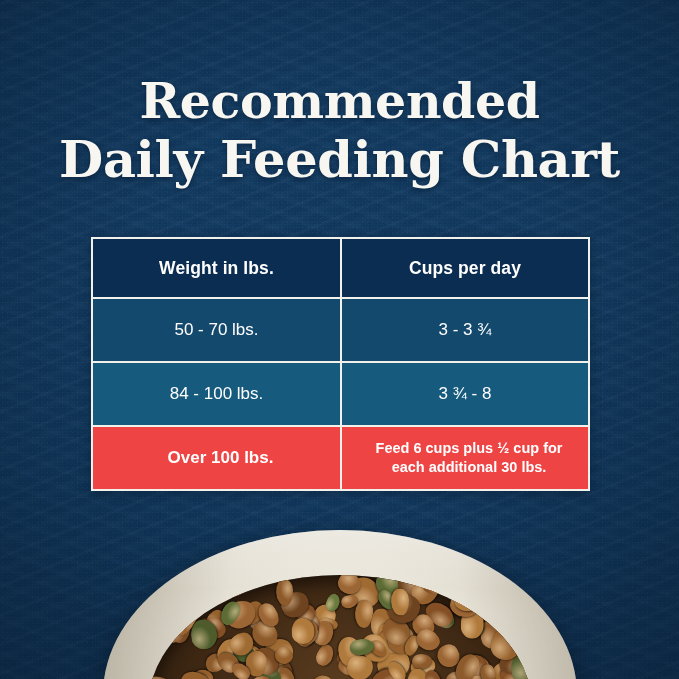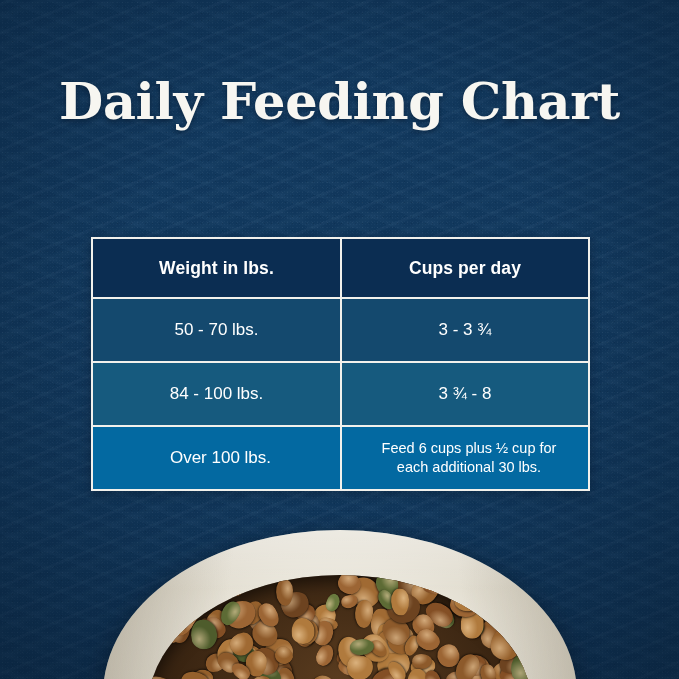--- a/index.html
+++ b/index.html
@@ -124,24 +124,24 @@
     font-size: 17px;
     font-weight: normal;
   }
   .row-2 td {
     background: #165a7e;
     height: 62px;
     font-size: 17px;
     font-weight: normal;
   }
   .row-3 td {
-    background: #0369a1;
+    background: #ef4444;
     height: 62px;
     font-size: 17px;
-    font-weight: normal;
+    font-weight: bold;
     padding-left: 16px;
   }
   .row-3 td.note {
     font-size: 14.5px;
     line-height: 19px;
   }
   .cell-text { display: block; }
 
   
   .bowl-wrap {
@@ -193,20 +193,21 @@
 <body>
 
 <div id="poster">
 
   <div class="bg-base"></div>
   <div class="bg-streaks"></div>
   <div class="bg-grain"></div>
   <div class="bg-vignette"></div>
 
   <div class="title">
+    <span class="tline l1">Recommended</span>
     <span class="tline l2">Daily Feeding Chart</span>
   </div>
 
   <table class="chart-table">
     <colgroup>
         <col class="c1">
         <col class="c2">
       </colgroup>
     <thead>
       <tr class="row-head">

